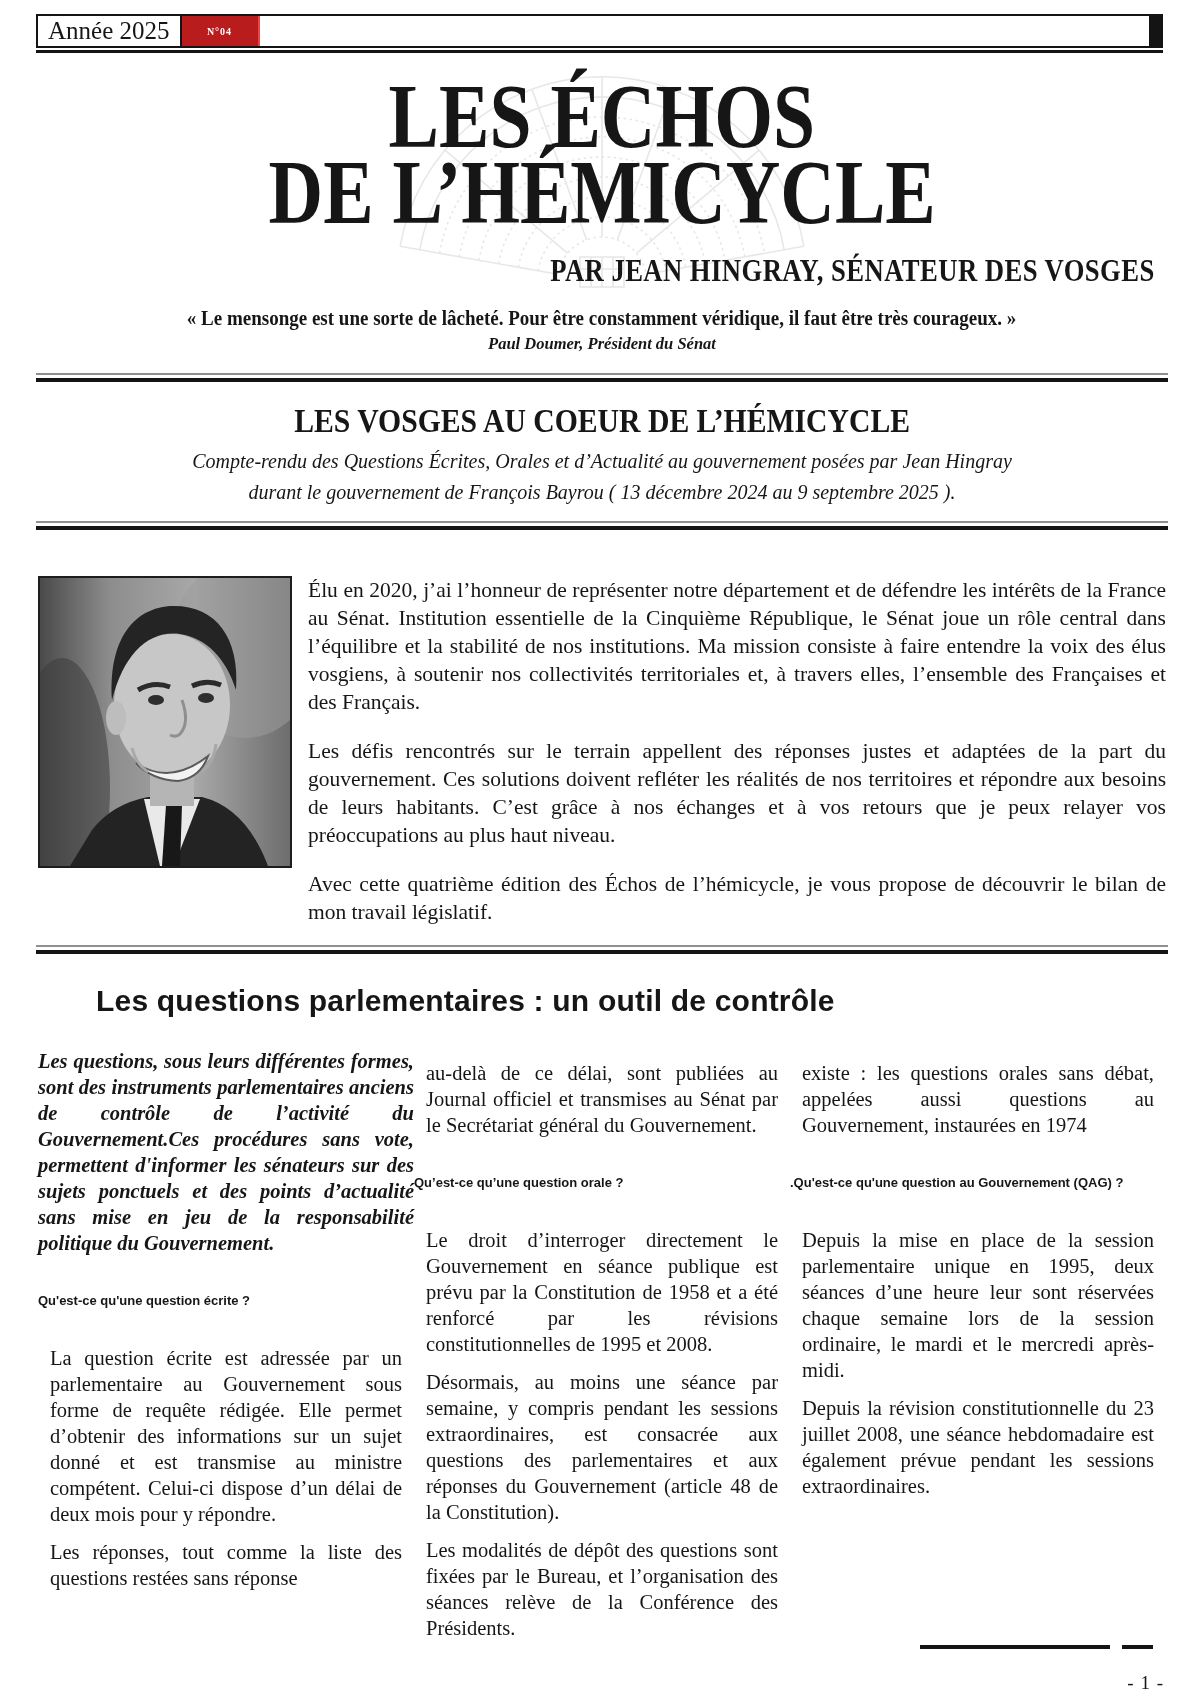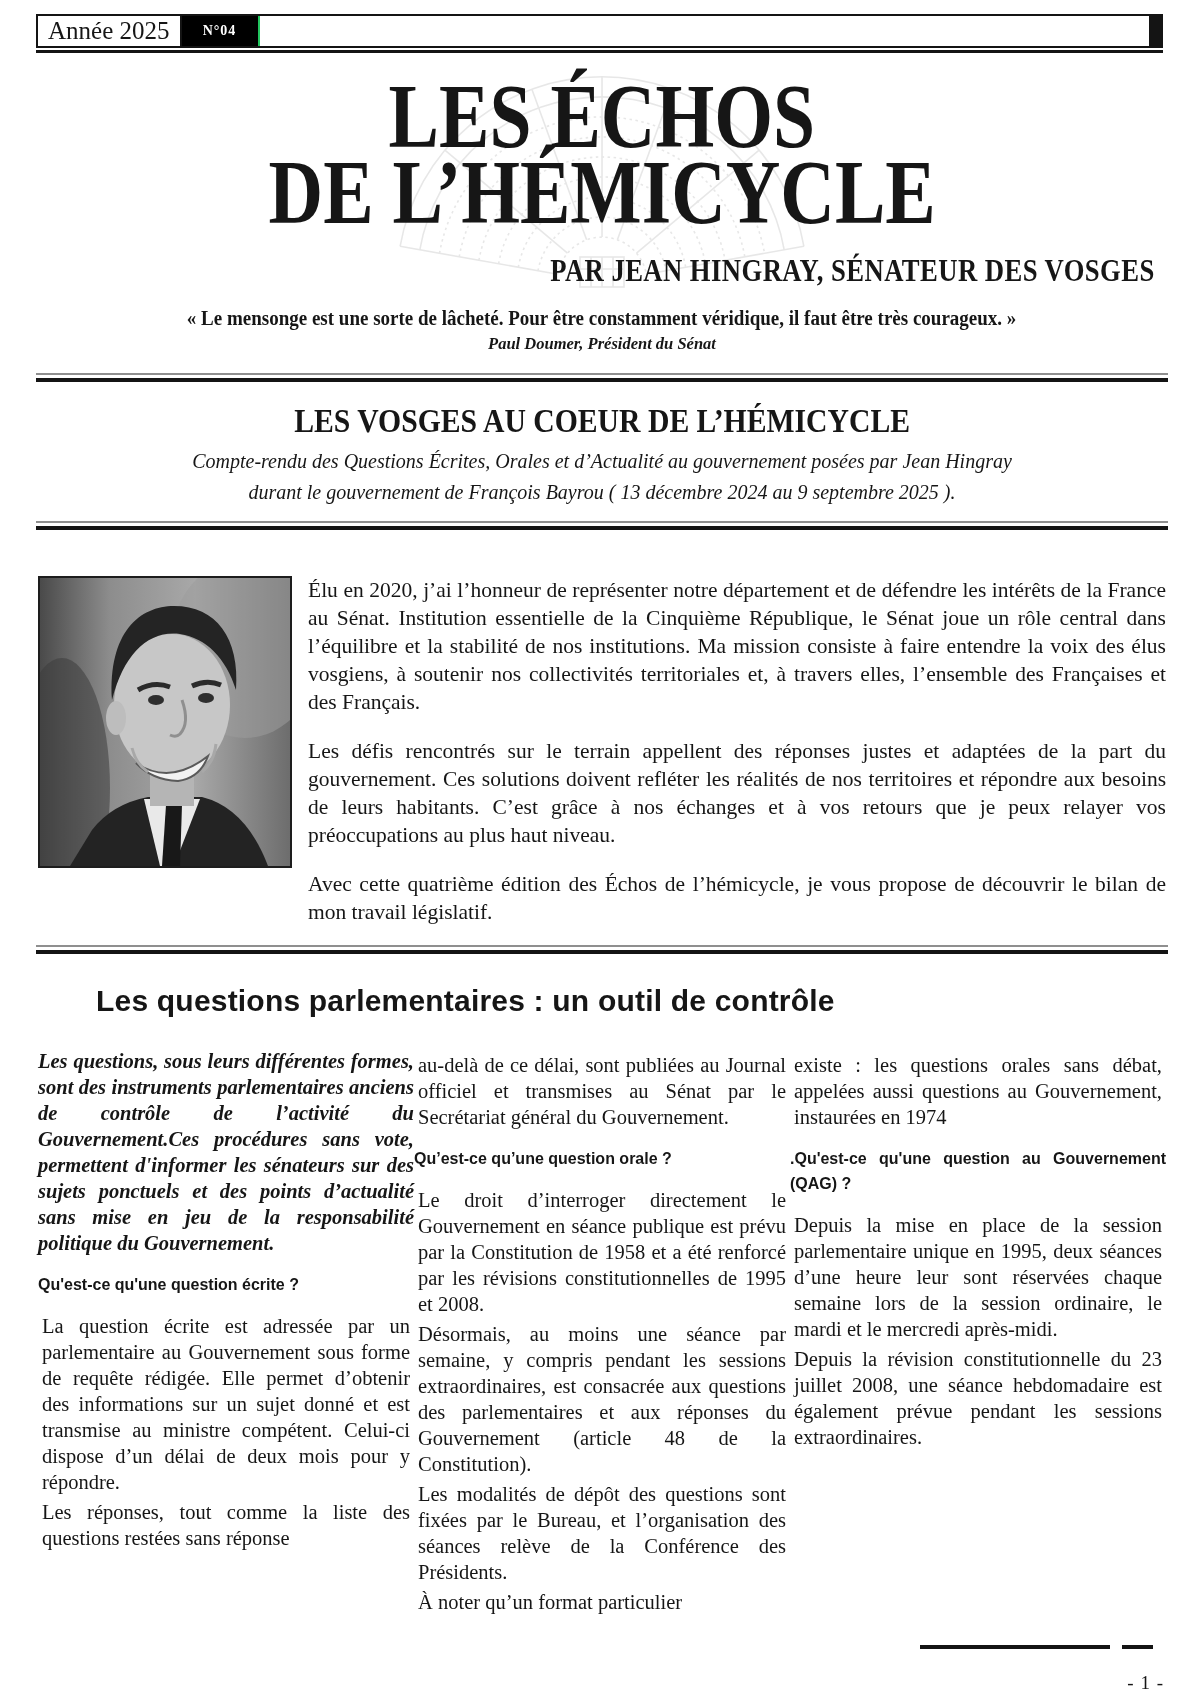--- a/index.html
+++ b/index.html
@@ -3,22 +3,22 @@
 <meta charset="utf-8">
 <style>
   html,body{margin:0;padding:0;background:#ffffff;}
   body{width:1204px;height:1694px;overflow:hidden;font-family:"Liberation Serif",serif;color:#161616;}
   .page{position:relative;width:1204px;height:1694px;background:#fff;}
 
   
   .issue-bar-wrap{margin:14px 41px 0 36px;}
   .issue-bar{display:flex;align-items:stretch;height:30px;border:2px solid #141414;background:#fff;}
   .issue-year{display:flex;align-items:center;padding:0 10px;font-size:25px;border-right:2px solid #141414;white-space:nowrap;}
-  .issue-num{background:#000000;color:#fff;width:76px;display:flex;align-items:center;justify-content:center;
-             font-size:14px;font-weight:bold;letter-spacing:1px;border-right:2px solid #22c55e;}
+  .issue-num{background:#b91c1c;color:#fff;width:76px;display:flex;align-items:center;justify-content:center;
+             font-size:10px;font-weight:bold;letter-spacing:1px;border-right:2px solid #ef4444;}
   .issue-fill{flex:1;}
   .issue-endcap{width:12px;background:#141414;}
   .issue-shadow{height:3px;background:#141414;margin-top:2px;}
 
   
   .masthead{position:relative;text-align:center;margin-top:26px;}
   .watermark{position:absolute;left:50%;top:-22px;transform:translateX(-50%);opacity:.55;pointer-events:none;}
   .masthead-title{position:relative;font-weight:bold;font-size:90px;line-height:76px;}
   .masthead-title .tline{display:inline-block;transform:scaleX(.84);transform-origin:center;white-space:nowrap;}
   .byline{text-align:right;margin-top:22px;}
@@ -43,23 +43,23 @@
   .photo-frame{flex:none;width:250px;height:288px;border:2px solid #1d1d1d;margin-top:30px;background:#8a8a8a;}
   .photo-frame svg{display:block;}
   .lead-text{flex:1;margin-left:16px;margin-top:30px;font-size:21.5px;line-height:28px;text-align:justify;hyphens:auto;}
   .lead-text p{margin:0 0 21px 0;}
   .lead-text p:last-child{margin-bottom:0;}
 
   
   .article-heading{margin:30px 0 0 96px;font-family:"Liberation Sans",sans-serif;font-weight:bold;font-size:30px;letter-spacing:.2px;}
   .columns{display:flex;margin:30px 38px 0 38px;font-size:20.5px;line-height:26px;text-align:justify;hyphens:auto;}
   .col{flex:1;min-width:0;}
-  .col .para{margin:4px;}
+  .col .para{margin:12px;}
   .col .intro{margin:0;font-style:italic;font-weight:600;}
-  .col .subhead{font-family:"Liberation Sans",sans-serif;font-weight:bold;font-size:16px;line-height:25px;margin:16px 0;hyphens:none;}
+  .col .subhead{font-family:"Liberation Sans",sans-serif;font-weight:bold;font-size:13px;line-height:25px;margin:32px 0;hyphens:none;}
 
   
   .footer-line-long{position:absolute;left:920px;top:1631px;width:190px;height:4px;background:#141414;}
   .footer-line-short{position:absolute;left:1122px;top:1631px;width:31px;height:4px;background:#141414;}
   .page-number{position:absolute;top:1658px;right:40px;font-size:19px;letter-spacing:1px;}
 </style>
 </head>
 <body>
 
 <div class="page">
@@ -171,21 +171,20 @@
       <p class="subhead">Qu'est-ce qu'une question écrite ?</p>
       <p class="para">La question écrite est adressée par un parlementaire au Gouvernement sous forme de requête rédigée. Elle permet d’obtenir des informations sur un sujet donné et est transmise au ministre compétent. Celui-ci dispose d’un délai de deux mois pour y répondre.</p>
       <p class="para">Les réponses, tout comme la liste des questions restées sans réponse</p>
     </div>
     <div class="col">
       <p class="para">au-delà de ce délai, sont publiées au Journal officiel et transmises au Sénat par le Secrétariat général du Gouvernement.</p>
       <p class="subhead">Qu’est-ce qu’une question orale ?</p>
       <p class="para">Le droit d’interroger directement le Gouvernement en séance publique est prévu par la Constitution de 1958 et a été renforcé par les révisions constitutionnelles de 1995 et 2008.</p>
       <p class="para">Désormais, au moins une séance par semaine, y compris pendant les sessions extraordinaires, est consacrée aux questions des parlementaires et aux réponses du Gouvernement (article 48 de la Constitution).</p>
       <p class="para">Les modalités de dépôt des questions sont fixées par le Bureau, et l’organisation des séances relève de la Conférence des Présidents.</p>
-      <p class="para">À noter qu’un format particulier</p>
     </div>
     <div class="col">
       <p class="para">existe : les questions orales sans débat, appelées aussi questions au Gouvernement, instaurées en 1974</p>
       <p class="subhead">.Qu'est-ce qu'une question au Gouvernement (QAG) ?</p>
       <p class="para">Depuis la mise en place de la session parlementaire unique en 1995, deux séances d’une heure leur sont réservées chaque semaine lors de la session ordinaire, le mardi et le mercredi après-midi.</p>
       <p class="para">Depuis la révision constitutionnelle du 23 juillet 2008, une séance hebdomadaire est également prévue pendant les sessions extraordinaires.</p>
     </div>
   </div>
 
   <div class="footer-line-long"></div>

